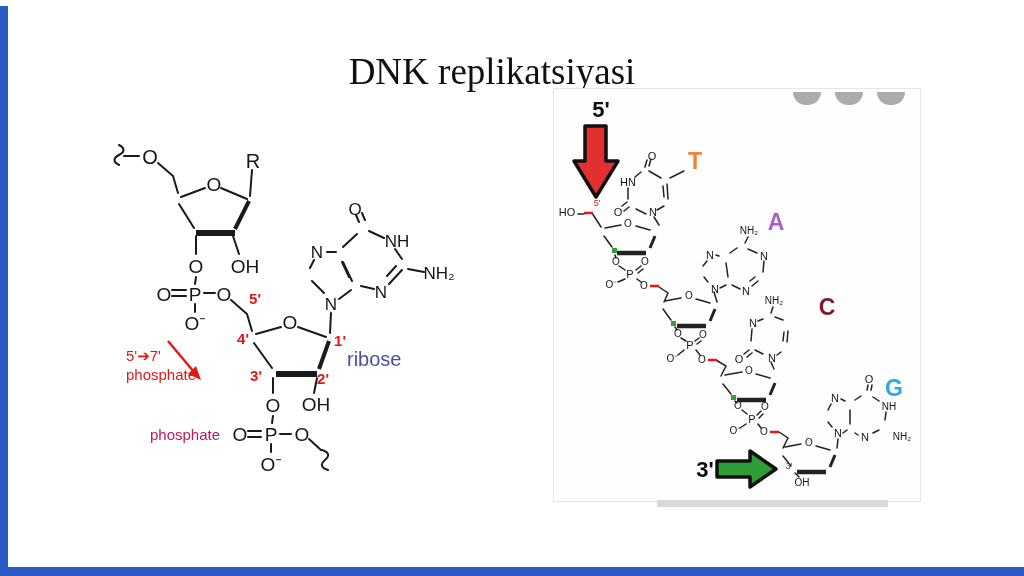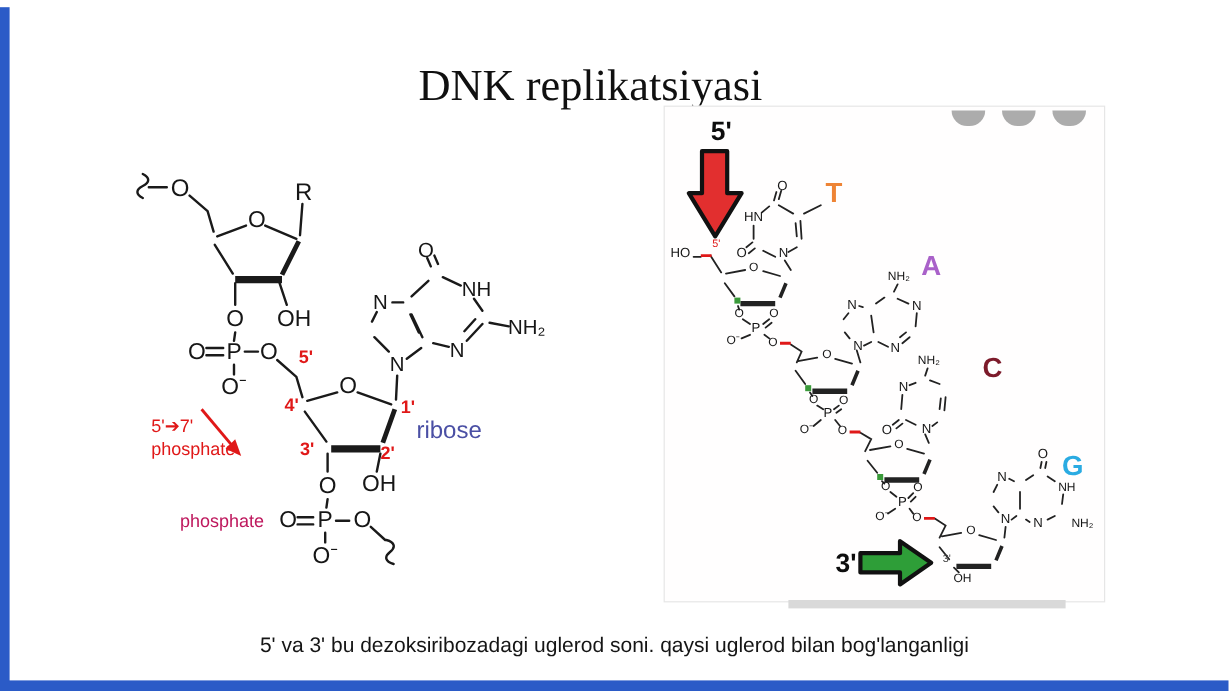--- a/index.html
+++ b/index.html
@@ -162,15 +162,14 @@
   </div>
 
   <span class="ctr big-prime" style="left:601px;top:110px">5'</span>
   <span class="ctr big-prime" style="left:705px;top:470px">3'</span>
 
   <span class="ctr base-letter" style="left: 695px; top: 161px; color: rgb(238, 132, 53);">T</span>
   <span class="ctr base-letter" style="left: 776px; top: 222px; color: rgb(169, 97, 201);">A</span>
   <span class="ctr base-letter" style="left: 827px; top: 307px; color: rgb(124, 26, 42);">C</span>
   <span class="ctr base-letter" style="left: 894px; top: 388px; color: rgb(42, 171, 226);">G</span>
 
-  <div class="caption">5' va 3' bu dezoksiribozadagi uglerod soni. qaysi uglerod bilan bog'langanligi</div>
 
 </div>
 
 </body></html>

